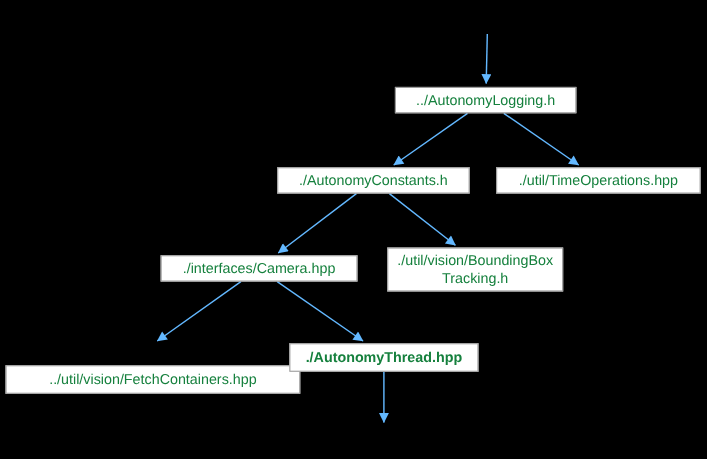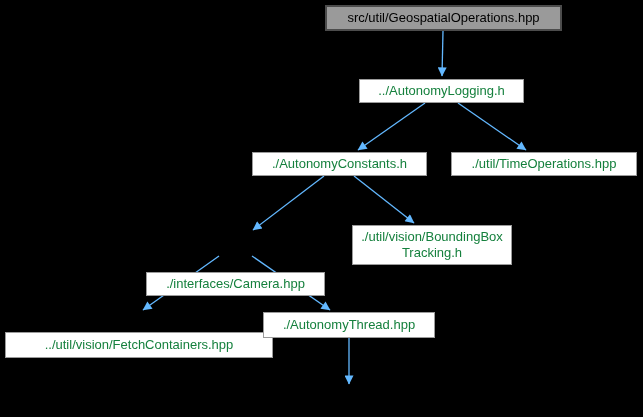--- a/index.html
+++ b/index.html
@@ -62,31 +62,30 @@
     <line x1="443" y1="31" x2="442" y2="76" marker-end="url(#arrowhead)"></line>
     <line x1="425" y1="103" x2="358" y2="150" marker-end="url(#arrowhead)"></line>
     <line x1="458" y1="103" x2="526" y2="150" marker-end="url(#arrowhead)"></line>
     <line x1="324" y1="176" x2="253" y2="230" marker-end="url(#arrowhead)"></line>
     <line x1="354" y1="176" x2="414" y2="223" marker-end="url(#arrowhead)"></line>
     <line x1="219" y1="256" x2="143" y2="310" marker-end="url(#arrowhead)"></line>
     <line x1="252" y1="256" x2="330" y2="310" marker-end="url(#arrowhead)"></line>
     <line x1="349" y1="338" x2="349" y2="384" marker-end="url(#arrowhead)"></line>
   </svg>
 
-  <div class="node root" style="left:325px; top:5px; width:237px; height:26px;">src/util/GeospatialOperations.hpp</div>
 
   <div class="node" style="left:359px; top:79px; width:165px; height:24px;">../AutonomyLogging.h</div>
 
   <div class="node" style="left:451px; top:152px; width:186px; height:24px;">./util/TimeOperations.hpp</div>
 
   <div class="node" style="left:252px; top:152px; width:175px; height:24px;">./AutonomyConstants.h</div>
 
-  <div class="node" style="left:146px; top:232px; width:179px; height:24px;margin-top:40px;">./interfaces/Camera.hpp</div>
+  <div class="node" style="left:146px; top:232px; width:179px; height:24px;">./interfaces/Camera.hpp</div>
 
   <div class="node" style="left:352px; top:225px; width:160px; height:40px;">./util/vision/BoundingBox
 Tracking.h</div>
 
   <div class="node" style="left:5px; top:332px; width:268px; height:26px;text-align:center;">../util/vision/FetchContainers.hpp</div>
 
-  <div class="node" style="left:263px; top:312px; width:172px; height:26px;">./AutonomyThread.hpp</div>
+  <div class="node" style="left:263px; top:312px; width:172px; height:26px;font-weight:bold;">./AutonomyThread.hpp</div>
 
 
 </div>
 
 </body></html>

